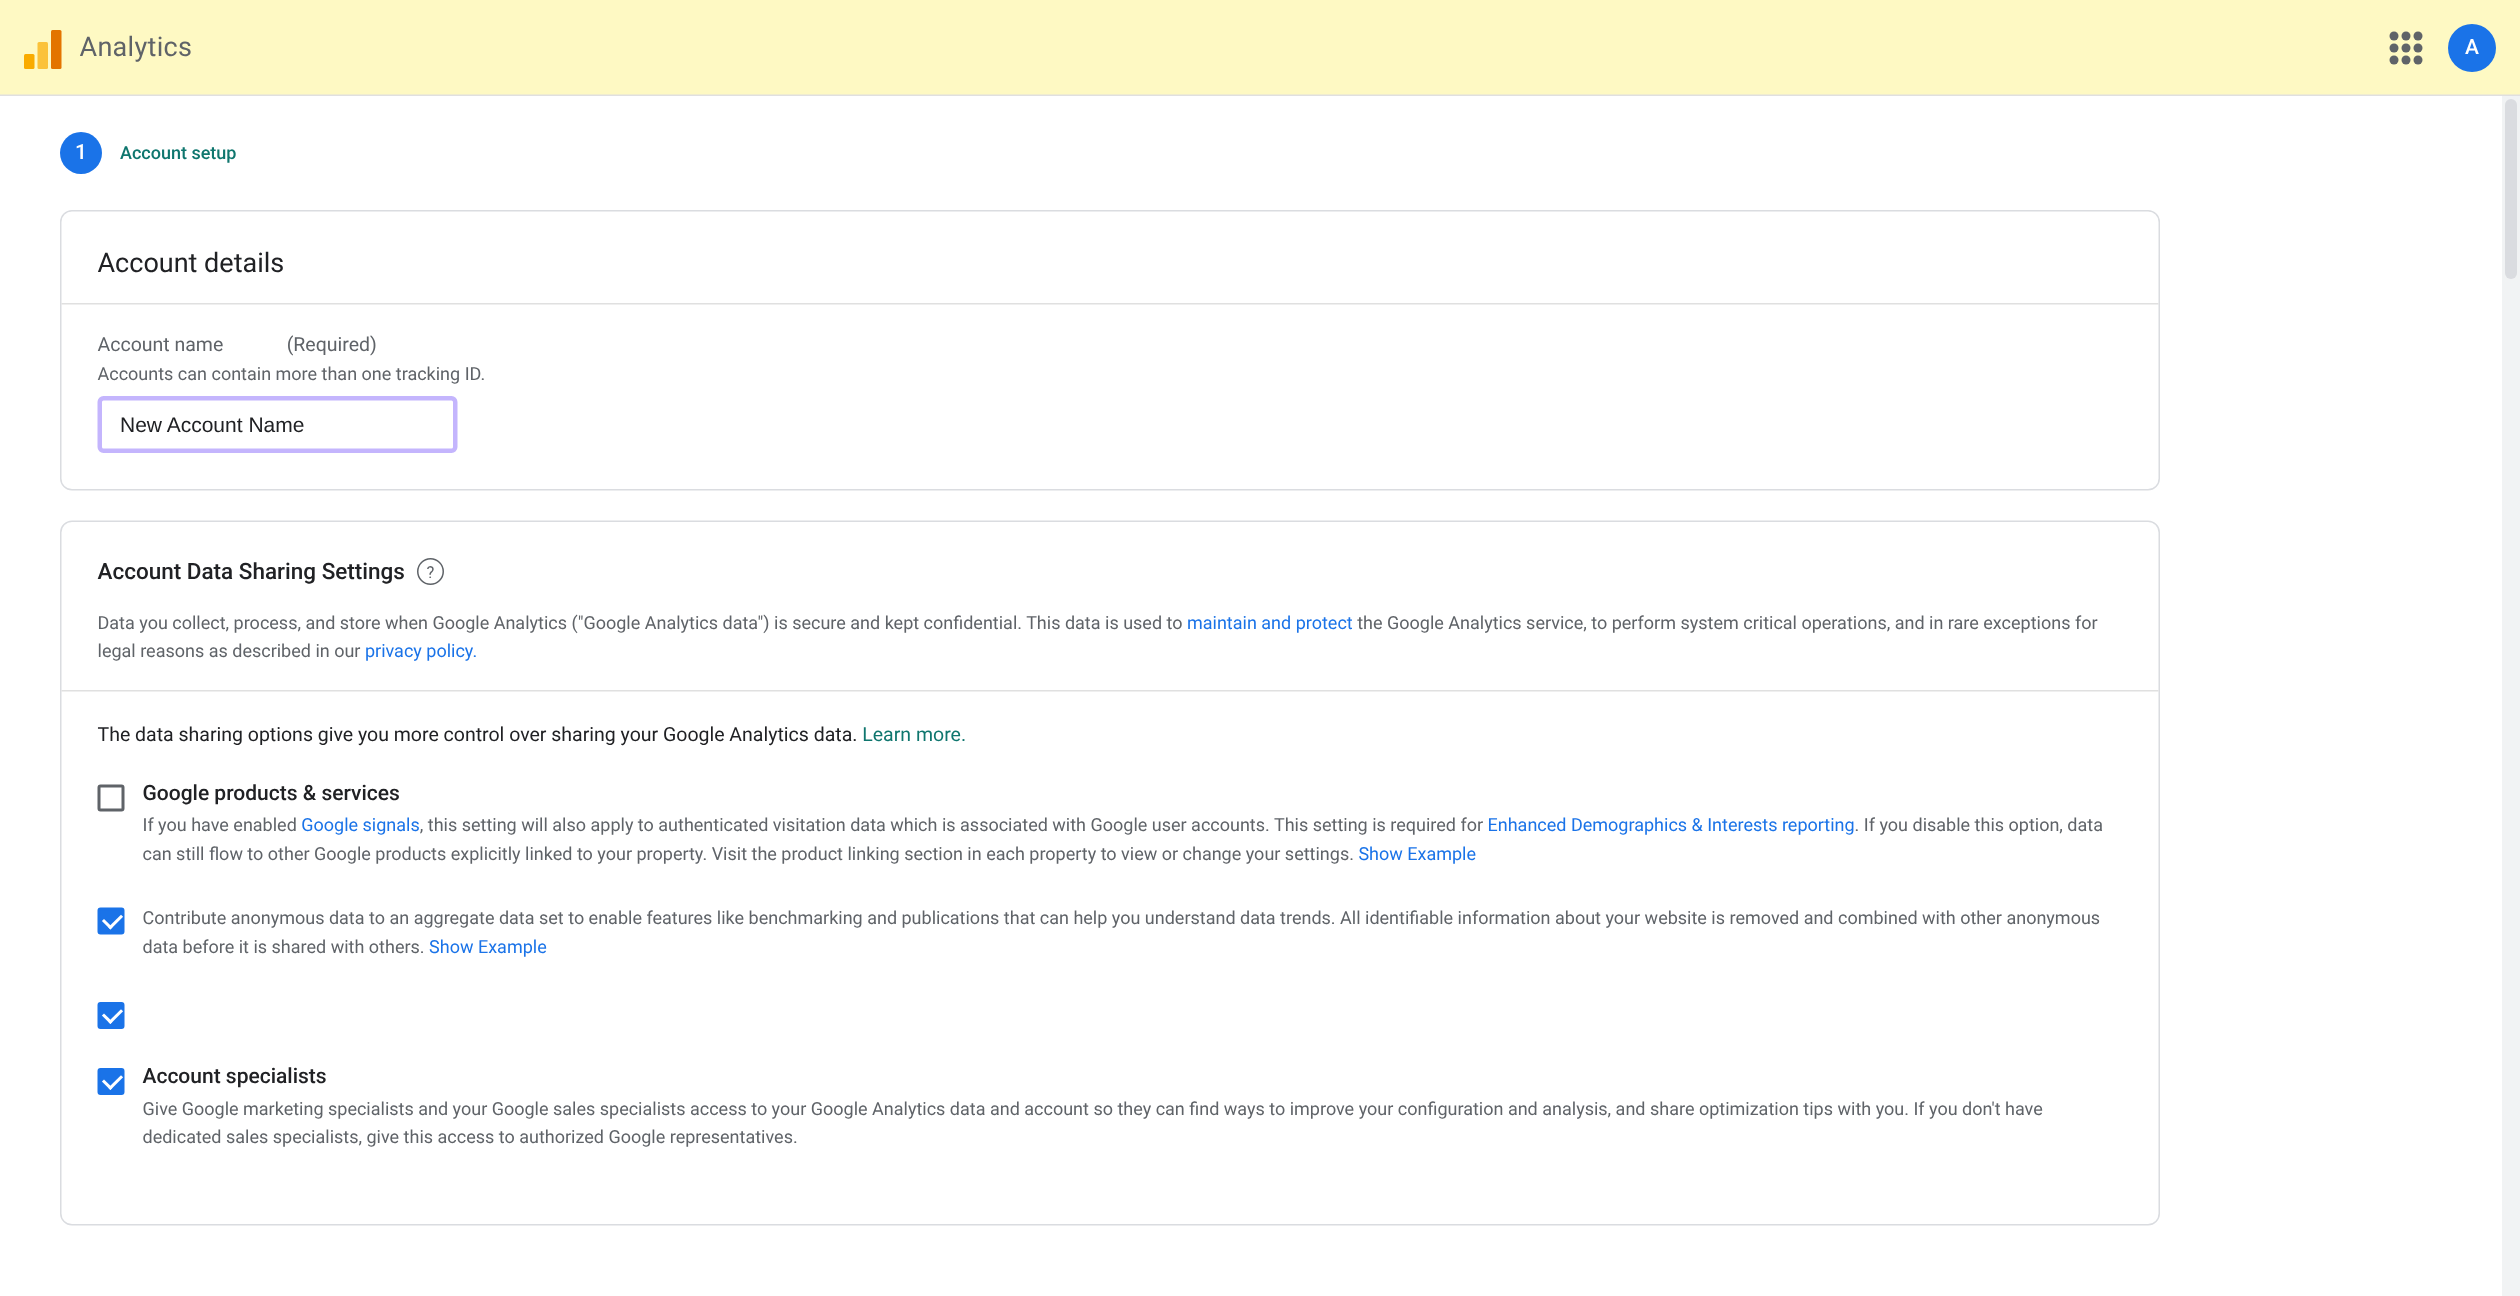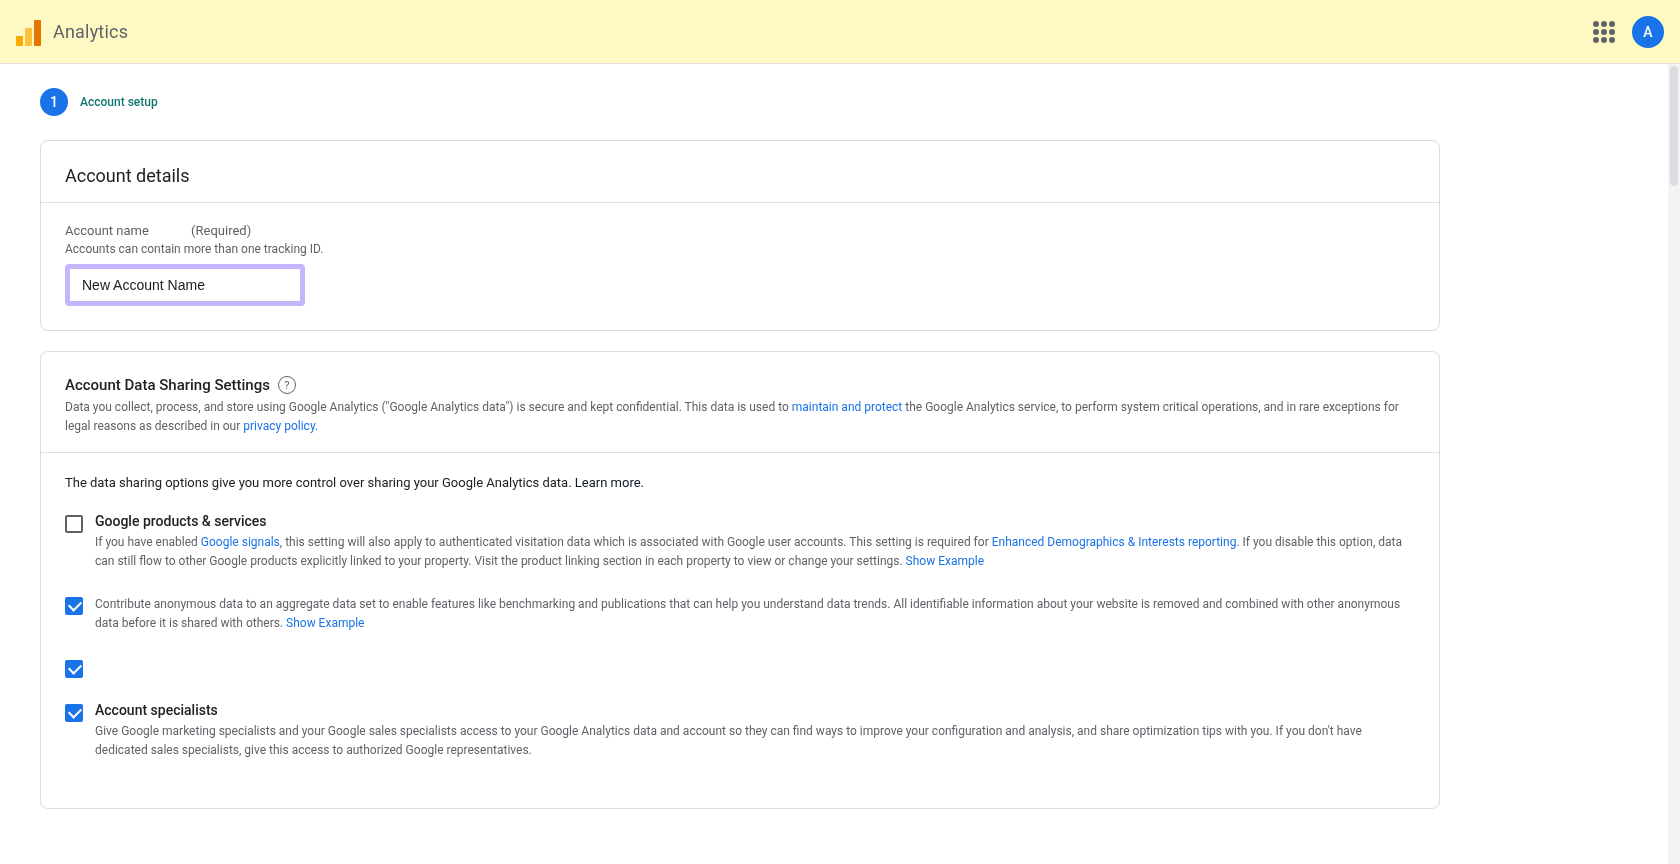--- a/index.html
+++ b/index.html
@@ -168,35 +168,35 @@
     .field-label span {
       color: #5f6368;
       font-weight: 400;
     }
     .field-hint {
       font-size: 12px;
       color: #5f6368;
       margin-bottom: 8px;
     }
     .text-input {
-      border: 5px solid #c4b5fd;
+      border: 3px solid #c4b5fd;
       border-radius: 4px;
       padding: 8px 12px;
       font-size: 14px;
       color: #202124;
       width: 240px;
       outline: none;
     }
 
     
     .section-header-row {
       display: flex;
       align-items: center;
       gap: 8px;
-      margin-bottom: 4px;
+      margin-bottom: 16px;
     }
     .section-title {
       font-size: 15px;
       font-weight: 500;
       color: #202124;
     }
     .info-icon {
       width: 18px;
       height: 18px;
       border-radius: 50%;
@@ -220,21 +220,21 @@
       text-decoration: none;
     }
 
     .sharing-intro {
       font-size: 13px;
       color: #202124;
       margin-bottom: 20px;
       line-height: 1.5;
     }
     .sharing-intro a {
-      color: #0f172a;
+      color: #0f766e;
       text-decoration: none;
     }
 
     
     .checkbox-item {
       display: flex;
       align-items: flex-start;
       gap: 12px;
       margin-bottom: 24px;
     }
@@ -355,21 +355,21 @@
   </div>
 
   <div class="card">
 
     <div class="section-header-row">
       <span class="section-title">Account Data Sharing Settings</span>
       <div class="info-icon">?</div>
     </div>
 
     <p class="description-text">
-      <span>Data you collect, process, and store using Google Analytics ("Google Analytics data") is secure and kept confidential. This data is used to </span><a href="#">maintain and protect</a><span> the Google Analytics service, to perform system critical operations, and in rare exceptions for legal reasons as described in our </span><a href="#">privacy policy.</a>
+      <span>Data you collect, process, and store when Google Analytics ("Google Analytics data") is secure and kept confidential. This data is used to </span><a href="#">maintain and protect</a><span> the Google Analytics service, to perform system critical operations, and in rare exceptions for legal reasons as described in our </span><a href="#">privacy policy.</a>
     </p>
 
     <hr class="card-divider">
 
     <p class="sharing-intro">
       <span>The data sharing options give you more control over sharing your Google Analytics data. </span><a href="#">Learn more.</a>
     </p>
 
     <div class="checkbox-item">
       <div class="checkbox-wrapper">

